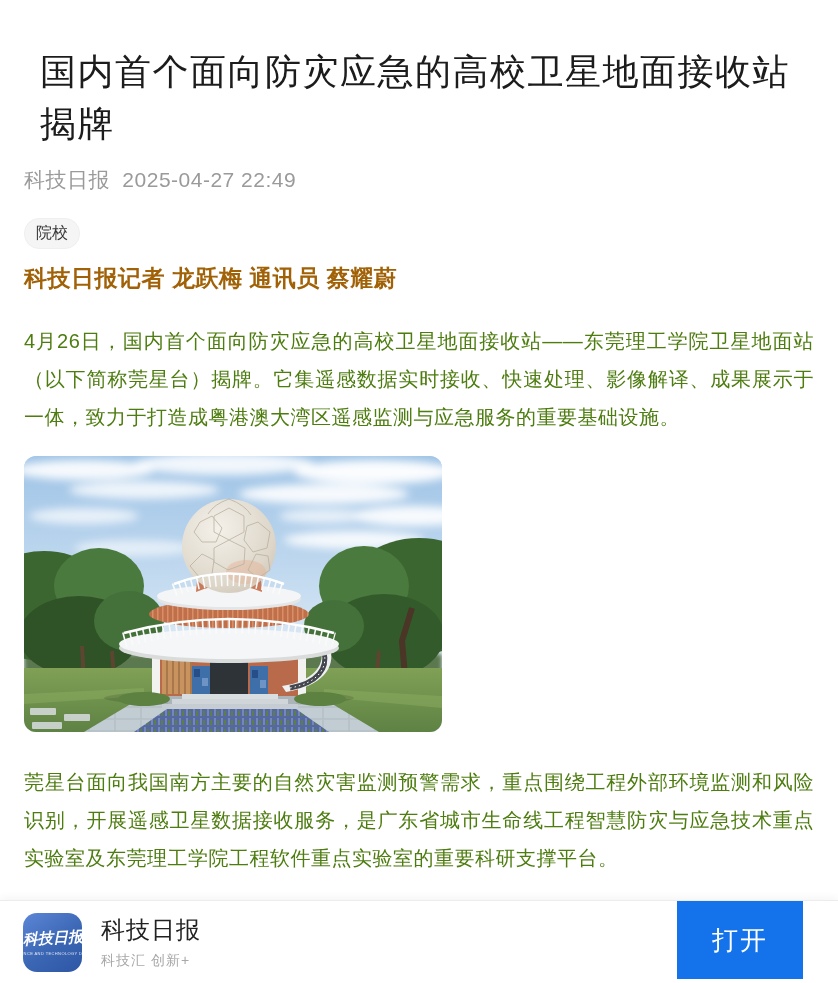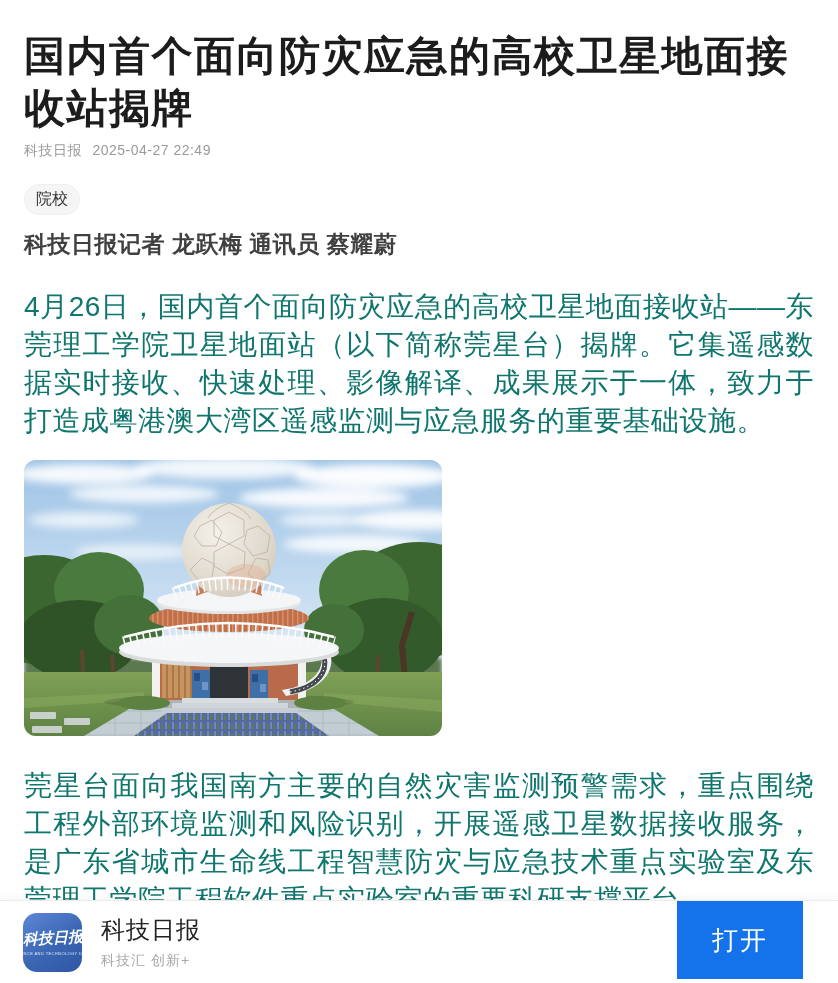--- a/index.html
+++ b/index.html
@@ -8,58 +8,58 @@
   .page {
     position: relative;
     width: 838px; height: 983px;
     margin: 0 auto;
     background: #ffffff;
     overflow: hidden;
   }
   .content { padding: 30px 24px 0 24px; }
 
   .article-title {
-    margin: 0;
-    font-size: 41px;
+    margin: 16px;
+    font-size: 36px;
     line-height: 52px;
-    font-weight: 700;
+    font-weight: 400;
     color: #1c1c1c;
     letter-spacing: 1.5px;
   }
   .byline {
     margin-top: 8px;
-    font-size: 14px;
+    font-size: 21px;
     color: #9a9a9a;
     letter-spacing: 0.5px;
   }
   .byline .sep { display:inline-block; width: 6px; }
   .tag-row { margin-top: 24px; }
   .tag-chip {
     display: inline-block;
     background: #f5f5f5;
     border: 1px solid #efefef;
     border-radius: 15px;
     padding: 4px 11px;
     font-size: 16px;
     color: #333333;
     cursor: pointer;
   }
   .authors {
     margin-top: 14px;
     font-size: 23px;
     font-weight: 700;
-    color: #404040;
+    color: #a16207;
     letter-spacing: 0.5px;
   }
   .para {
     margin: 28px 0 0 0;
-    font-size: 28px;
+    font-size: 20px;
     line-height: 38px;
     letter-spacing: 0.5px;
-    color: #0f766e;
+    color: #4d7c0f;
     text-align: justify;
   }
   .para.second { margin-top: 31px; }
   .photo-wrap {
     margin-top: 20px;
     width: 418px; height: 276px;
     border-radius: 12px;
     overflow: hidden;
     display: block;
     background: #cfe2f2;

